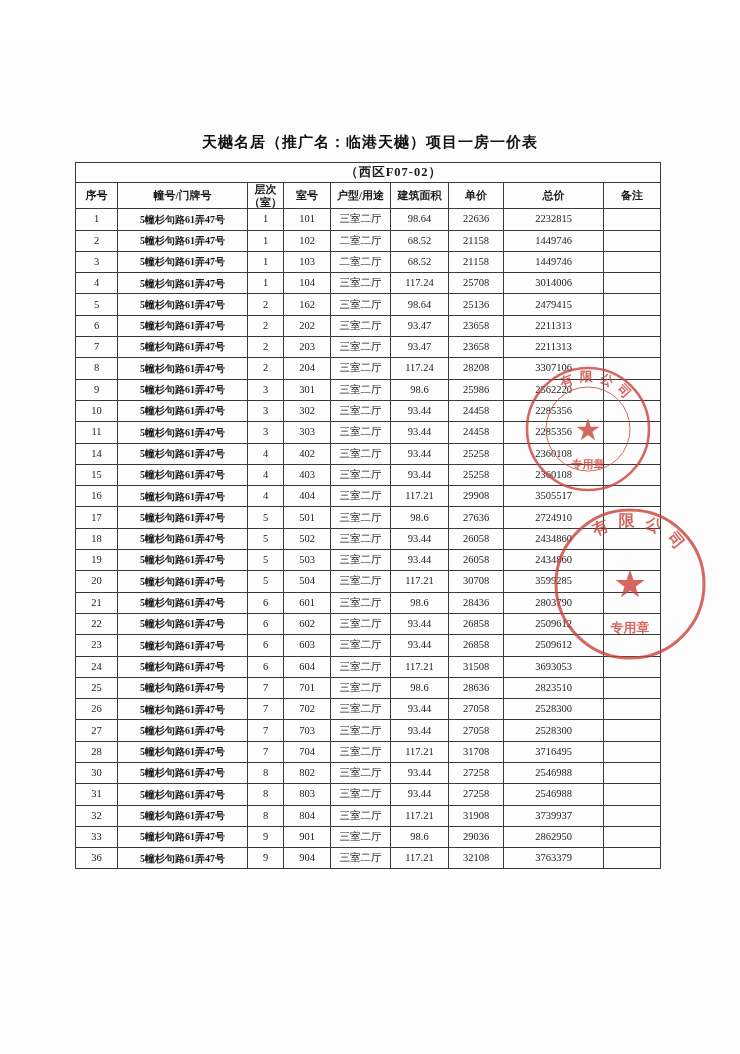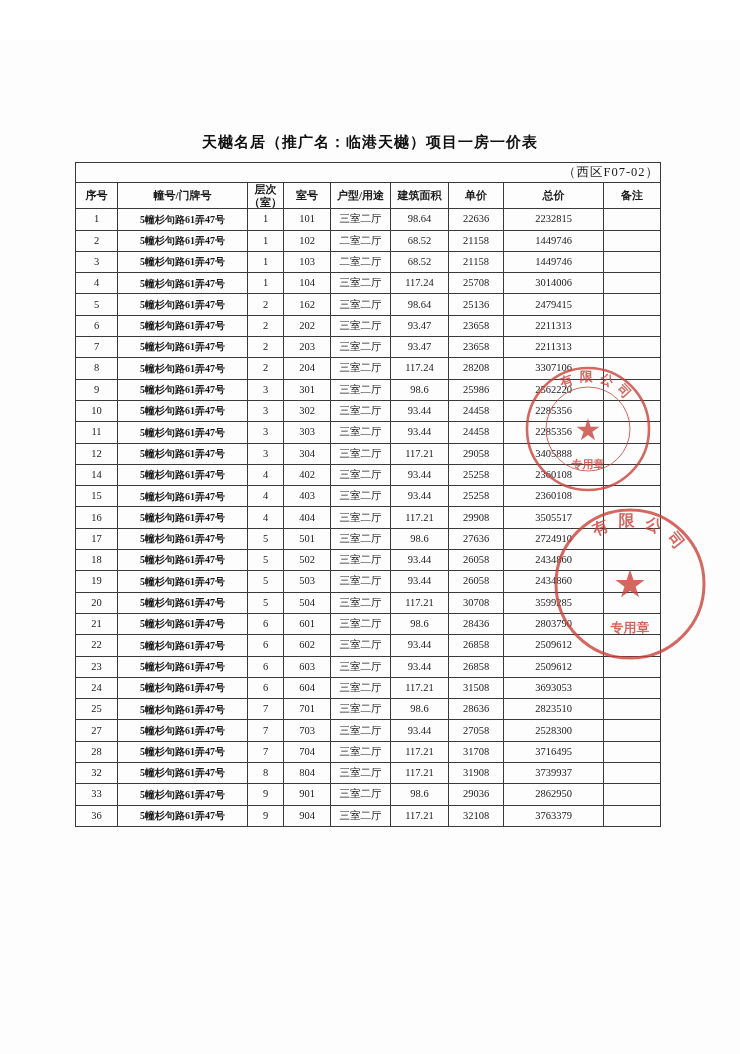--- a/index.html
+++ b/index.html
@@ -39,24 +39,24 @@
     vertical-align: middle;
     font-size: 10.5px;
     height: 21.3px;
     line-height: 1.15;
     padding: 0 1px;
     overflow: hidden;
     color: #1a1a1a;
   }
   tr.section-row td {
     height: 20px;
-    text-align: right;
+    text-align: center;
     padding-left: 52px;
     font-size: 12.5px;
-    font-weight: normal;
+    font-weight: bold;
     letter-spacing: 1px;
   }
   .price-table thead tr.header-row th {
     font-weight: bold;
     font-size: 11px;
     height: 23px;
   }
   .price-table td.building-cell {
     font-weight: bold;
     font-size: 10px;
@@ -230,31 +230,20 @@
           <td class="building-cell">5幢杉句路61弄47号</td>
           <td>3</td>
           <td>303</td>
           <td>三室二厅</td>
           <td>93.44</td>
           <td>24458</td>
           <td>2285356</td>
           <td></td>
         </tr>
         <tr>
-          <td>12</td>
-          <td class="building-cell">5幢杉句路61弄47号</td>
-          <td>3</td>
-          <td>304</td>
-          <td>三室二厅</td>
-          <td>117.21</td>
-          <td>29058</td>
-          <td>3405888</td>
-          <td></td>
-        </tr>
-        <tr>
           <td>14</td>
           <td class="building-cell">5幢杉句路61弄47号</td>
           <td>4</td>
           <td>402</td>
           <td>三室二厅</td>
           <td>93.44</td>
           <td>25258</td>
           <td>2360108</td>
           <td></td>
         </tr>
@@ -373,39 +362,72 @@
           <td class="building-cell">5幢杉句路61弄47号</td>
           <td>7</td>
           <td>701</td>
           <td>三室二厅</td>
           <td>98.6</td>
           <td>28636</td>
           <td>2823510</td>
           <td></td>
         </tr>
         <tr>
+          <td>26</td>
+          <td class="building-cell">5幢杉句路61弄47号</td>
+          <td>7</td>
+          <td>702</td>
+          <td>三室二厅</td>
+          <td>93.44</td>
+          <td>27058</td>
+          <td>2528300</td>
+          <td></td>
+        </tr>
+        <tr>
           <td>27</td>
           <td class="building-cell">5幢杉句路61弄47号</td>
           <td>7</td>
           <td>703</td>
           <td>三室二厅</td>
           <td>93.44</td>
           <td>27058</td>
           <td>2528300</td>
           <td></td>
         </tr>
         <tr>
           <td>28</td>
           <td class="building-cell">5幢杉句路61弄47号</td>
           <td>7</td>
           <td>704</td>
           <td>三室二厅</td>
           <td>117.21</td>
           <td>31708</td>
           <td>3716495</td>
+          <td></td>
+        </tr>
+        <tr>
+          <td>30</td>
+          <td class="building-cell">5幢杉句路61弄47号</td>
+          <td>8</td>
+          <td>802</td>
+          <td>三室二厅</td>
+          <td>93.44</td>
+          <td>27258</td>
+          <td>2546988</td>
+          <td></td>
+        </tr>
+        <tr>
+          <td>31</td>
+          <td class="building-cell">5幢杉句路61弄47号</td>
+          <td>8</td>
+          <td>803</td>
+          <td>三室二厅</td>
+          <td>93.44</td>
+          <td>27258</td>
+          <td>2546988</td>
           <td></td>
         </tr>
         <tr>
           <td>32</td>
           <td class="building-cell">5幢杉句路61弄47号</td>
           <td>8</td>
           <td>804</td>
           <td>三室二厅</td>
           <td>117.21</td>
           <td>31908</td>

